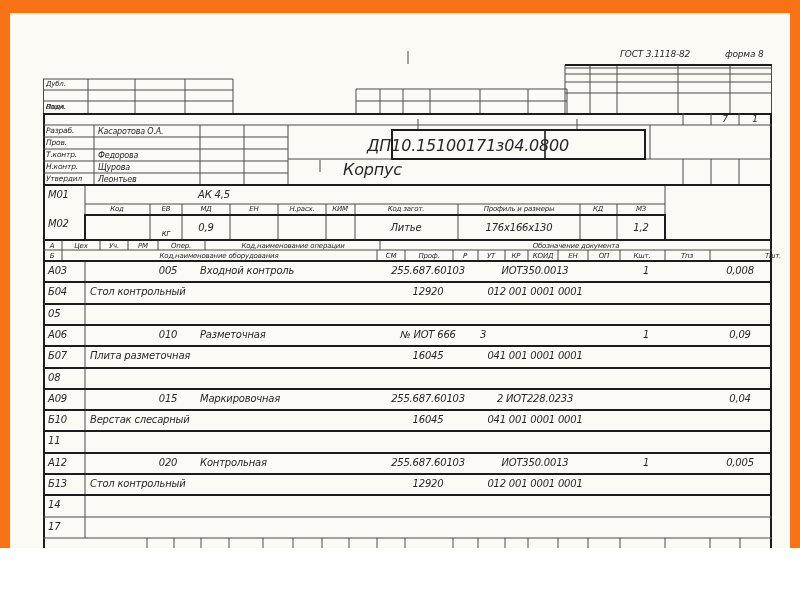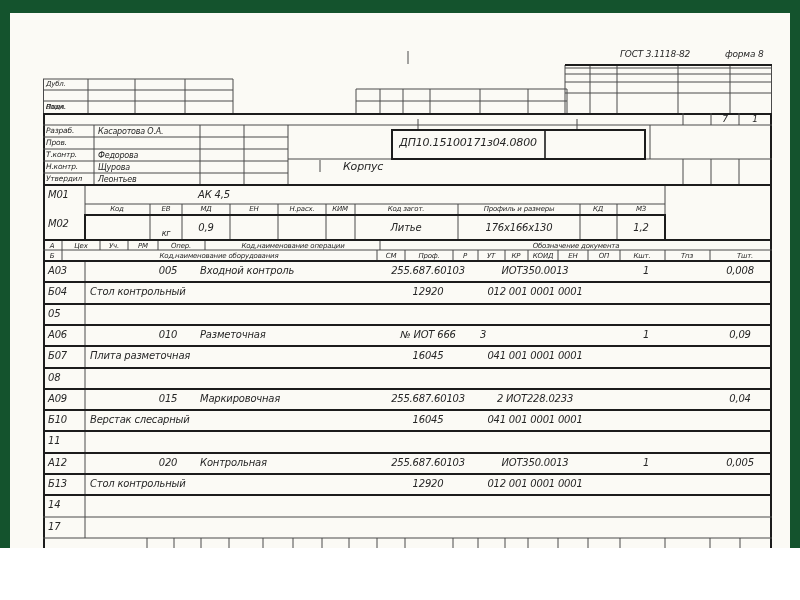--- a/index.html
+++ b/index.html
@@ -1,28 +1,28 @@
 <!DOCTYPE html>
 <html><head>
 <meta charset="utf-8">
 <style>
   html,body{margin:0;padding:0;}
-  .stage{position:relative;width:800px;height:548px;background:#14532d;overflow:hidden;
+  .stage{position:relative;width:800px;height:548px;background:#f97316;overflow:hidden;
          font-family:"DejaVu Sans",sans-serif;}
   .page{position:absolute;left:10px;top:13px;width:780px;height:575px;background:#fbfaf5;}
   .form{position:absolute;left:33px;top:38px;width:729px;height:521px;}
   .form svg{position:absolute;left:0;top:0;}
   .t{position:absolute;font:italic 10px/1.15 "DejaVu Sans",sans-serif;color:#262626;
      white-space:nowrap;letter-spacing:-0.2px;}
   .c{transform:translateX(-50%);}
   .s7{font-size:7px;}
   .s75{font-size:7.5px;text-align:center;}
   .s8{font-size:8px;}
   .s9{font-size:9px;}
-  .s11{font-size:11px;font-style:italic;}
+  .s11{font-size:16px;font-style:italic;}
   .b{font-weight:bold;}
 </style>
 </head>
 <body>
 
 <div class="stage">
   <div class="page">
     <div class="form">
 
       <svg width="729" height="523" viewBox="0 0 729 523">
@@ -128,21 +128,21 @@
         <span class="t c s7" style="left:348px;top:201px">СМ</span>
         <span class="t c s7" style="left:386px;top:201px">Проф.</span>
         <span class="t c s7" style="left:422px;top:201px">Р</span>
         <span class="t c s7" style="left:448px;top:201px">УТ</span>
         <span class="t c s7" style="left:473px;top:201px">КР</span>
         <span class="t c s7" style="left:500px;top:201px">КОИД</span>
         <span class="t c s7" style="left:530px;top:201px">ЕН</span>
         <span class="t c s7" style="left:561px;top:201px">ОП</span>
         <span class="t c s7" style="left:599px;top:201px">Кшт.</span>
         <span class="t c s7" style="left:644px;top:201px">Тпз</span>
-        <span class="t c s7" style="left:702px;top:201px">Тшт.</span>
+        <span class="t c s7" style="left:730px;top:201px">Тшт.</span>
       </div>
 
       <div>
         <span class="t" style="left:5px;top:214px">А03</span>
         <span class="t c" style="left:125px;top:214px">005</span>
         <span class="t" style="left:157px;top:214px">Входной контроль</span>
         <span class="t c" style="left:385px;top:214px">255.687.60103</span>
         <span class="t c" style="left:492px;top:214px">ИОТ350.0013</span>
         <span class="t c" style="left:603px;top:214px">1</span>
         <span class="t c" style="left:697px;top:214px">0,008</span>

